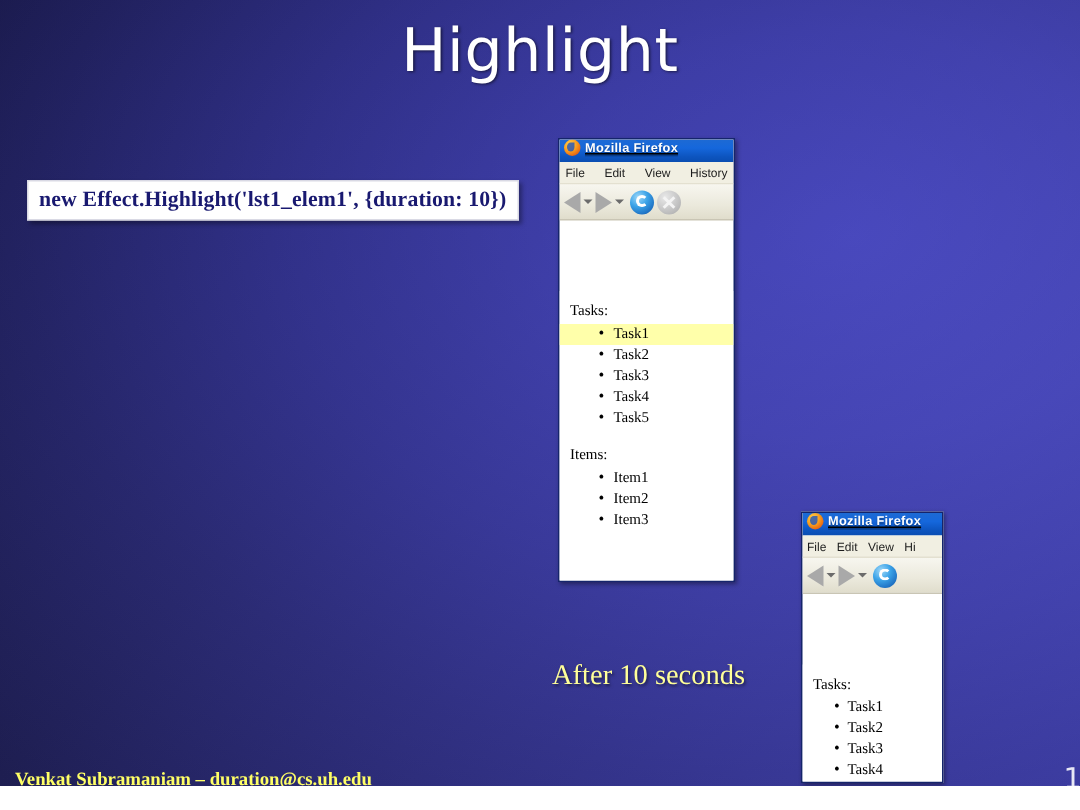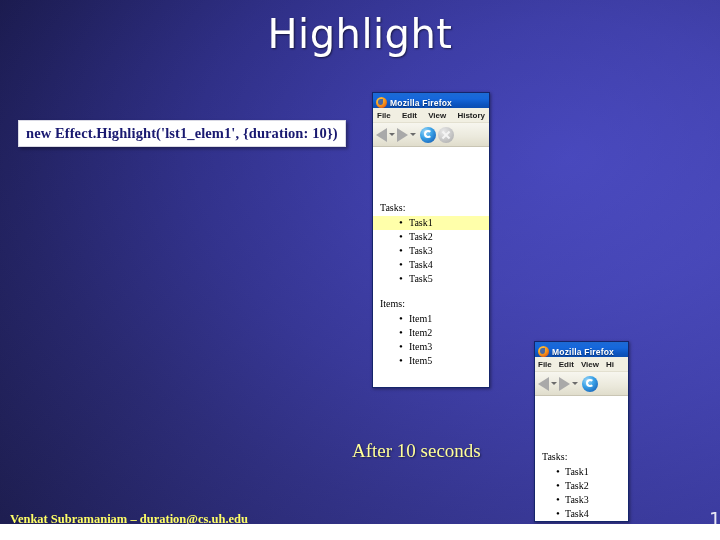--- a/index.html
+++ b/index.html
@@ -67,23 +67,24 @@
     background: #ffffff;
     border: 1px solid #15256b;
     box-sizing: border-box;
     overflow: hidden;
     box-shadow: 1px 1px 3px rgba(0,0,0,0.4);
   }
   .titlebar {
     height: 15px;
     background: linear-gradient(to bottom, #1d6ad4 0%, #1567dc 38%, #0d55c0 75%, #0a4db2 100%);
     display: flex;
-    align-items: flex-end;
+    align-items: flex-start;
     padding-left: 3px;
     box-sizing: border-box;
+    text-decoration: underline;
   }
   .ff-logo {
     width: 11px;
     height: 11px;
     border-radius: 50%;
     background: radial-gradient(circle at 35% 30%, #ffd24d 0%, #f89b1c 45%, #e25c12 80%, #bd3d06 100%);
     flex: 0 0 auto;
     margin-right: 3px;
     position: relative;
   }
@@ -105,21 +106,20 @@
     white-space: nowrap;
     text-shadow: 0 1px 1px rgba(0,0,0,0.4);
   }
   .menubar {
     height: 15px;
     background: #f1efe2;
     border-bottom: 1px solid #e3e0d0;
     display: flex;
     align-items: center;
     box-sizing: border-box;
-    font-weight: bold;
   }
   .menu-item {
     color: #1b1b1b;
     font-family: "Liberation Sans", sans-serif;
     font-size: 8px;
     white-space: nowrap;
   }
   .toolbar {
     height: 24px;
     background: linear-gradient(to bottom, #f7f6ef 0%, #ebe9dc 60%, #e0ddcc 100%);
@@ -237,21 +237,21 @@
   }
   #browser-window-2 .menubar { padding: 0 3px; gap: 7px; }
   #browser-window-2 .toolbar { overflow: hidden; }
   #browser-window-2 .page-content { height: 127px; }
   #browser-window-2 ul.page-list li { padding-left: 30px; }
   #browser-window-2 ul.page-list li::before { left: 21px; }
 
   
   #after-caption {
     position: absolute;
-    left: 352px;
+    left: 368px;
     top: 440px;
     color: #ffff99;
     font-family: "Liberation Serif", serif;
     font-size: 19px;
     white-space: nowrap;
     text-shadow: 1px 1px 2px rgba(0,0,0,0.5);
   }
   #footer-credit {
     position: absolute;
     left: 10px;
@@ -308,21 +308,20 @@
         <li>Task2</li>
         <li>Task3</li>
         <li>Task4</li>
         <li>Task5</li>
       </ul>
       <div class="page-heading" style="margin-top:12px">Items:</div>
       <ul class="page-list">
         <li>Item1</li>
         <li>Item2</li>
         <li>Item3</li>
-        <li>Item5</li>
       </ul>
     </div>
   </div>
 
   <div class="browser" id="browser-window-2">
     <div class="titlebar">
       <span class="ff-logo"></span>
       <span class="titlebar-text">Mozilla Firefox</span>
     </div>
     <div class="menubar">

